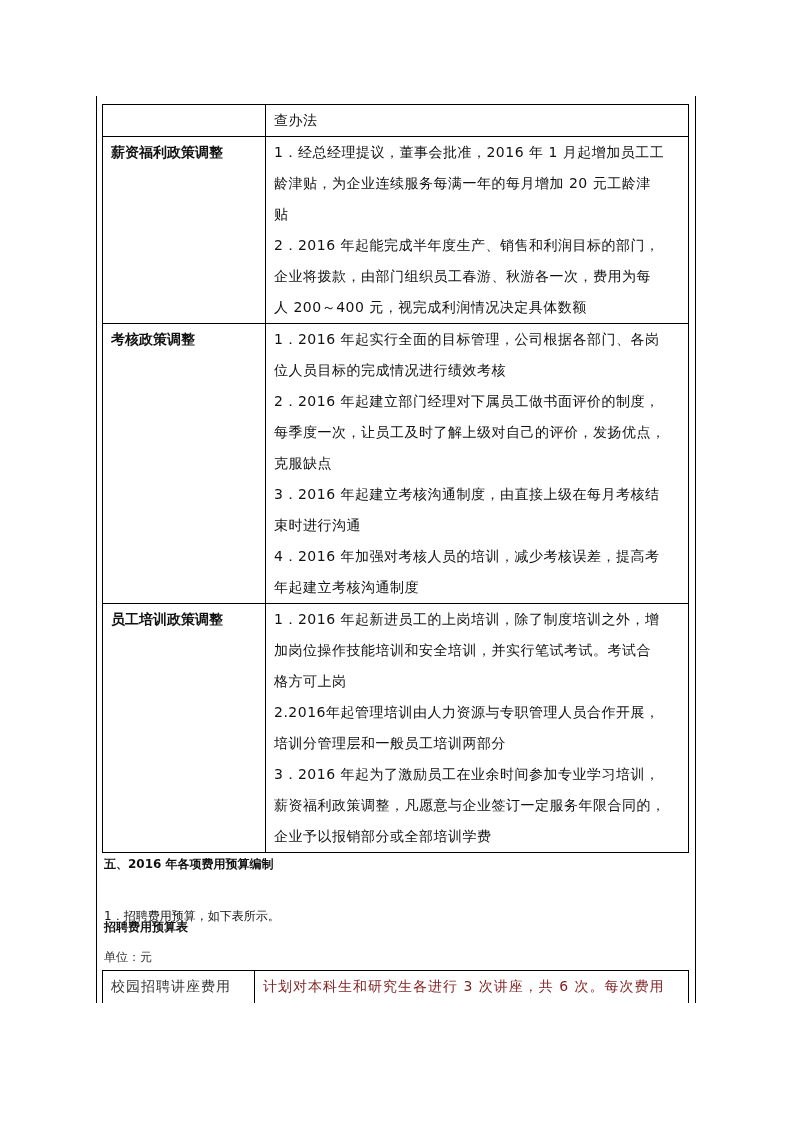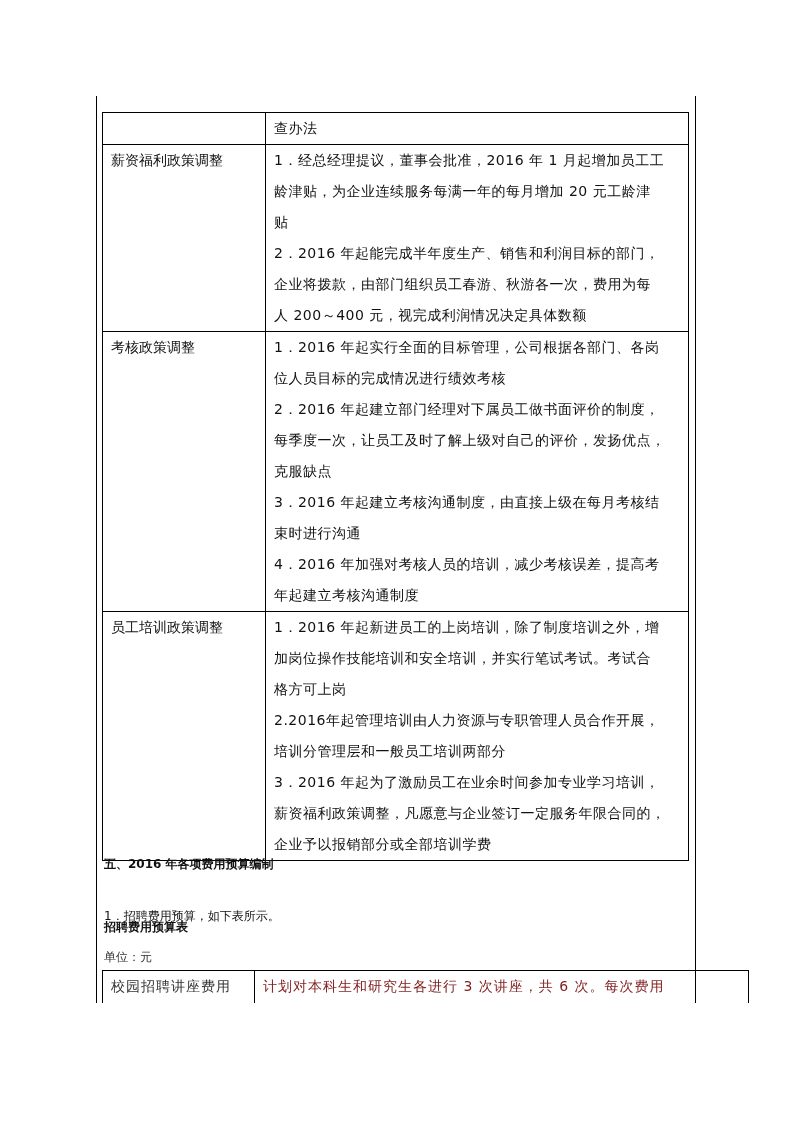--- a/index.html
+++ b/index.html
@@ -1,28 +1,28 @@
 <!DOCTYPE html>
 <html><head>
 <meta charset="utf-8">
 <style>
   html, body { margin:0; padding:0; background:#ffffff; }
   body { width:793px; height:1122px; position:relative; overflow:hidden;
          font-family: "DejaVu Sans", "Liberation Sans", sans-serif; color:#111; }
   .frame { position:absolute; left:96px; top:96px; width:600px; height:907px;
            border-left:1px solid #000; border-right:1px solid #000; box-sizing:border-box; }
-  table.policy { position:absolute; left:102px; top:112px; width:587px; border-collapse:collapse; table-layout:fixed; }
+  table.policy { position:absolute; left:102px; top:104px; width:587px; border-collapse:collapse; table-layout:fixed; }
   table.policy td { border:1px solid #000; vertical-align:top; padding:0 6px; font-size:14px; line-height:31px; }
-  table.policy td.label { width:148px; font-weight:normal; padding-left:8px; }
+  table.policy td.label { width:148px; font-weight:bold; padding-left:8px; }
   table.policy td.content { padding-left:8px; padding-right:6px; letter-spacing:0.5px; }
   .row0 td { height:31px; }
   .line { display:block; white-space:nowrap; }
   .section { position:absolute; left:104px; font-size:12px; line-height:20px; }
   .bold { font-weight:bold; }
-  table.budget { position:absolute; left:102px; top:970px; width:647px; border-collapse:collapse; table-layout:fixed; }
+  table.budget { position:absolute; left:102px; top:970px; width:587px; border-collapse:collapse; table-layout:fixed; }
   table.budget td { border:1px solid #000; border-bottom:none; font-size:14px; height:32px; padding:0 8px; letter-spacing:1px; white-space:nowrap; }
   table.budget td.c1 { width:135px; color:#333; }
   table.budget td.c2 { color:#7f1d1d; }
 </style>
 </head>
 <body>
 
 <div class="frame"></div>
 
 <table class="policy">

